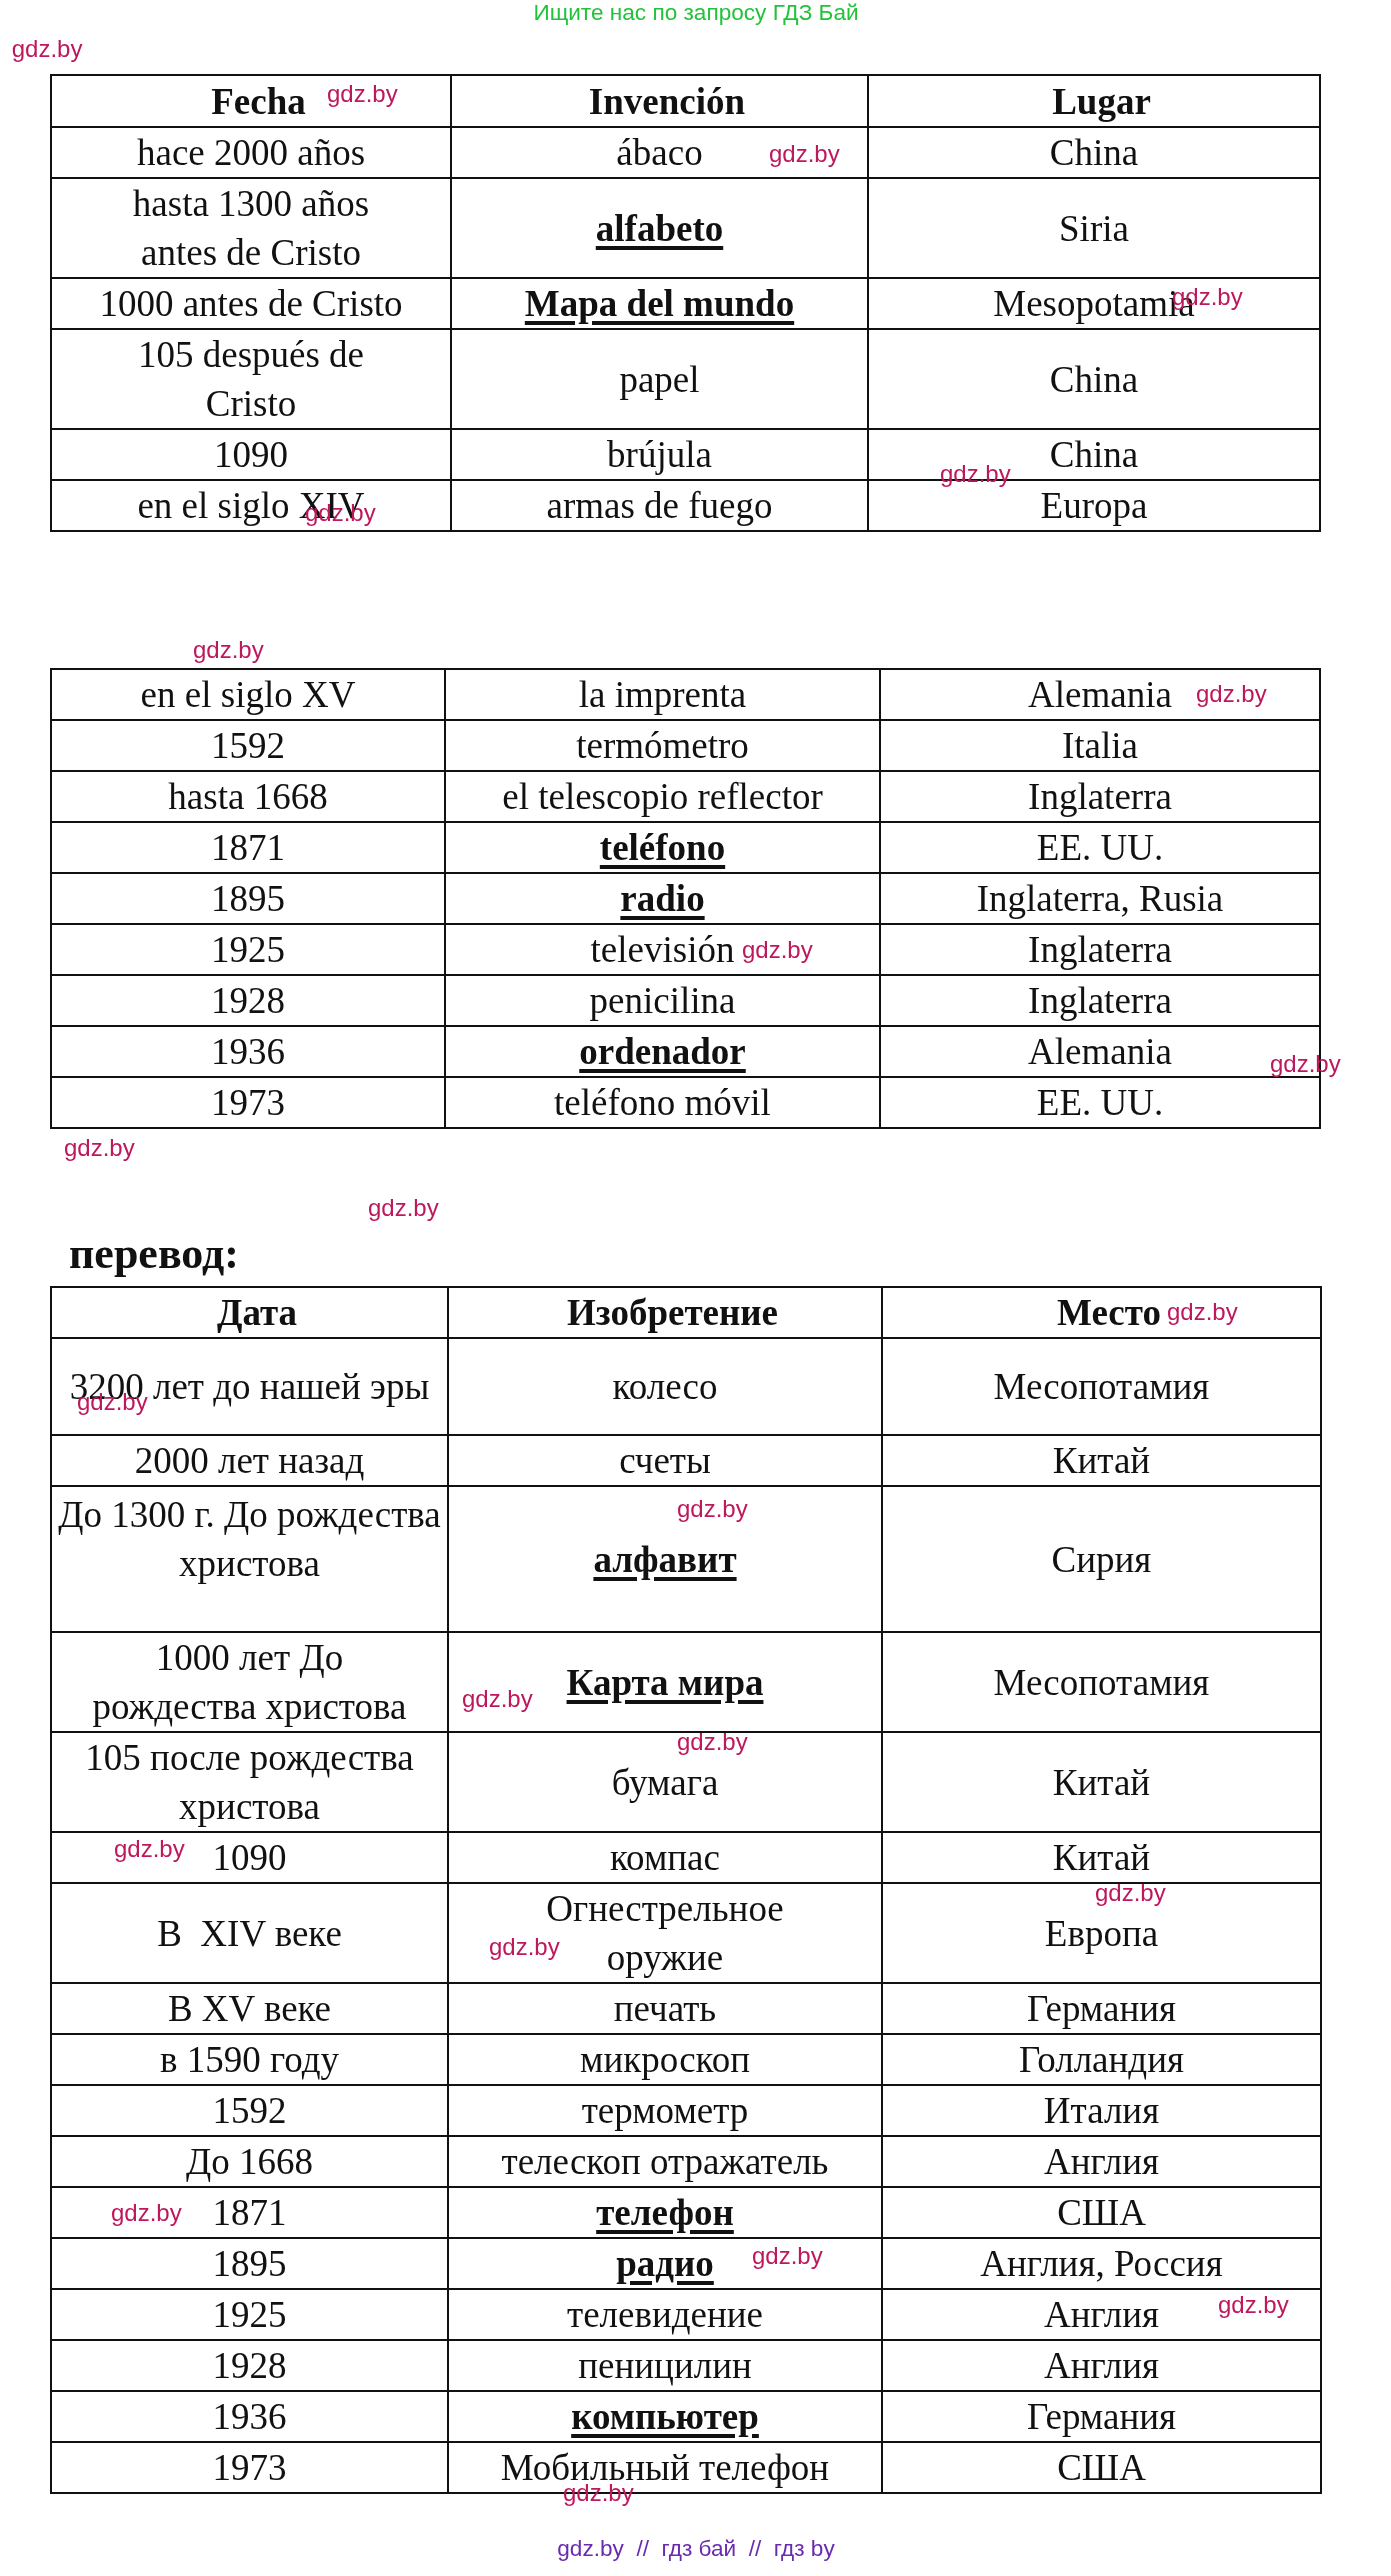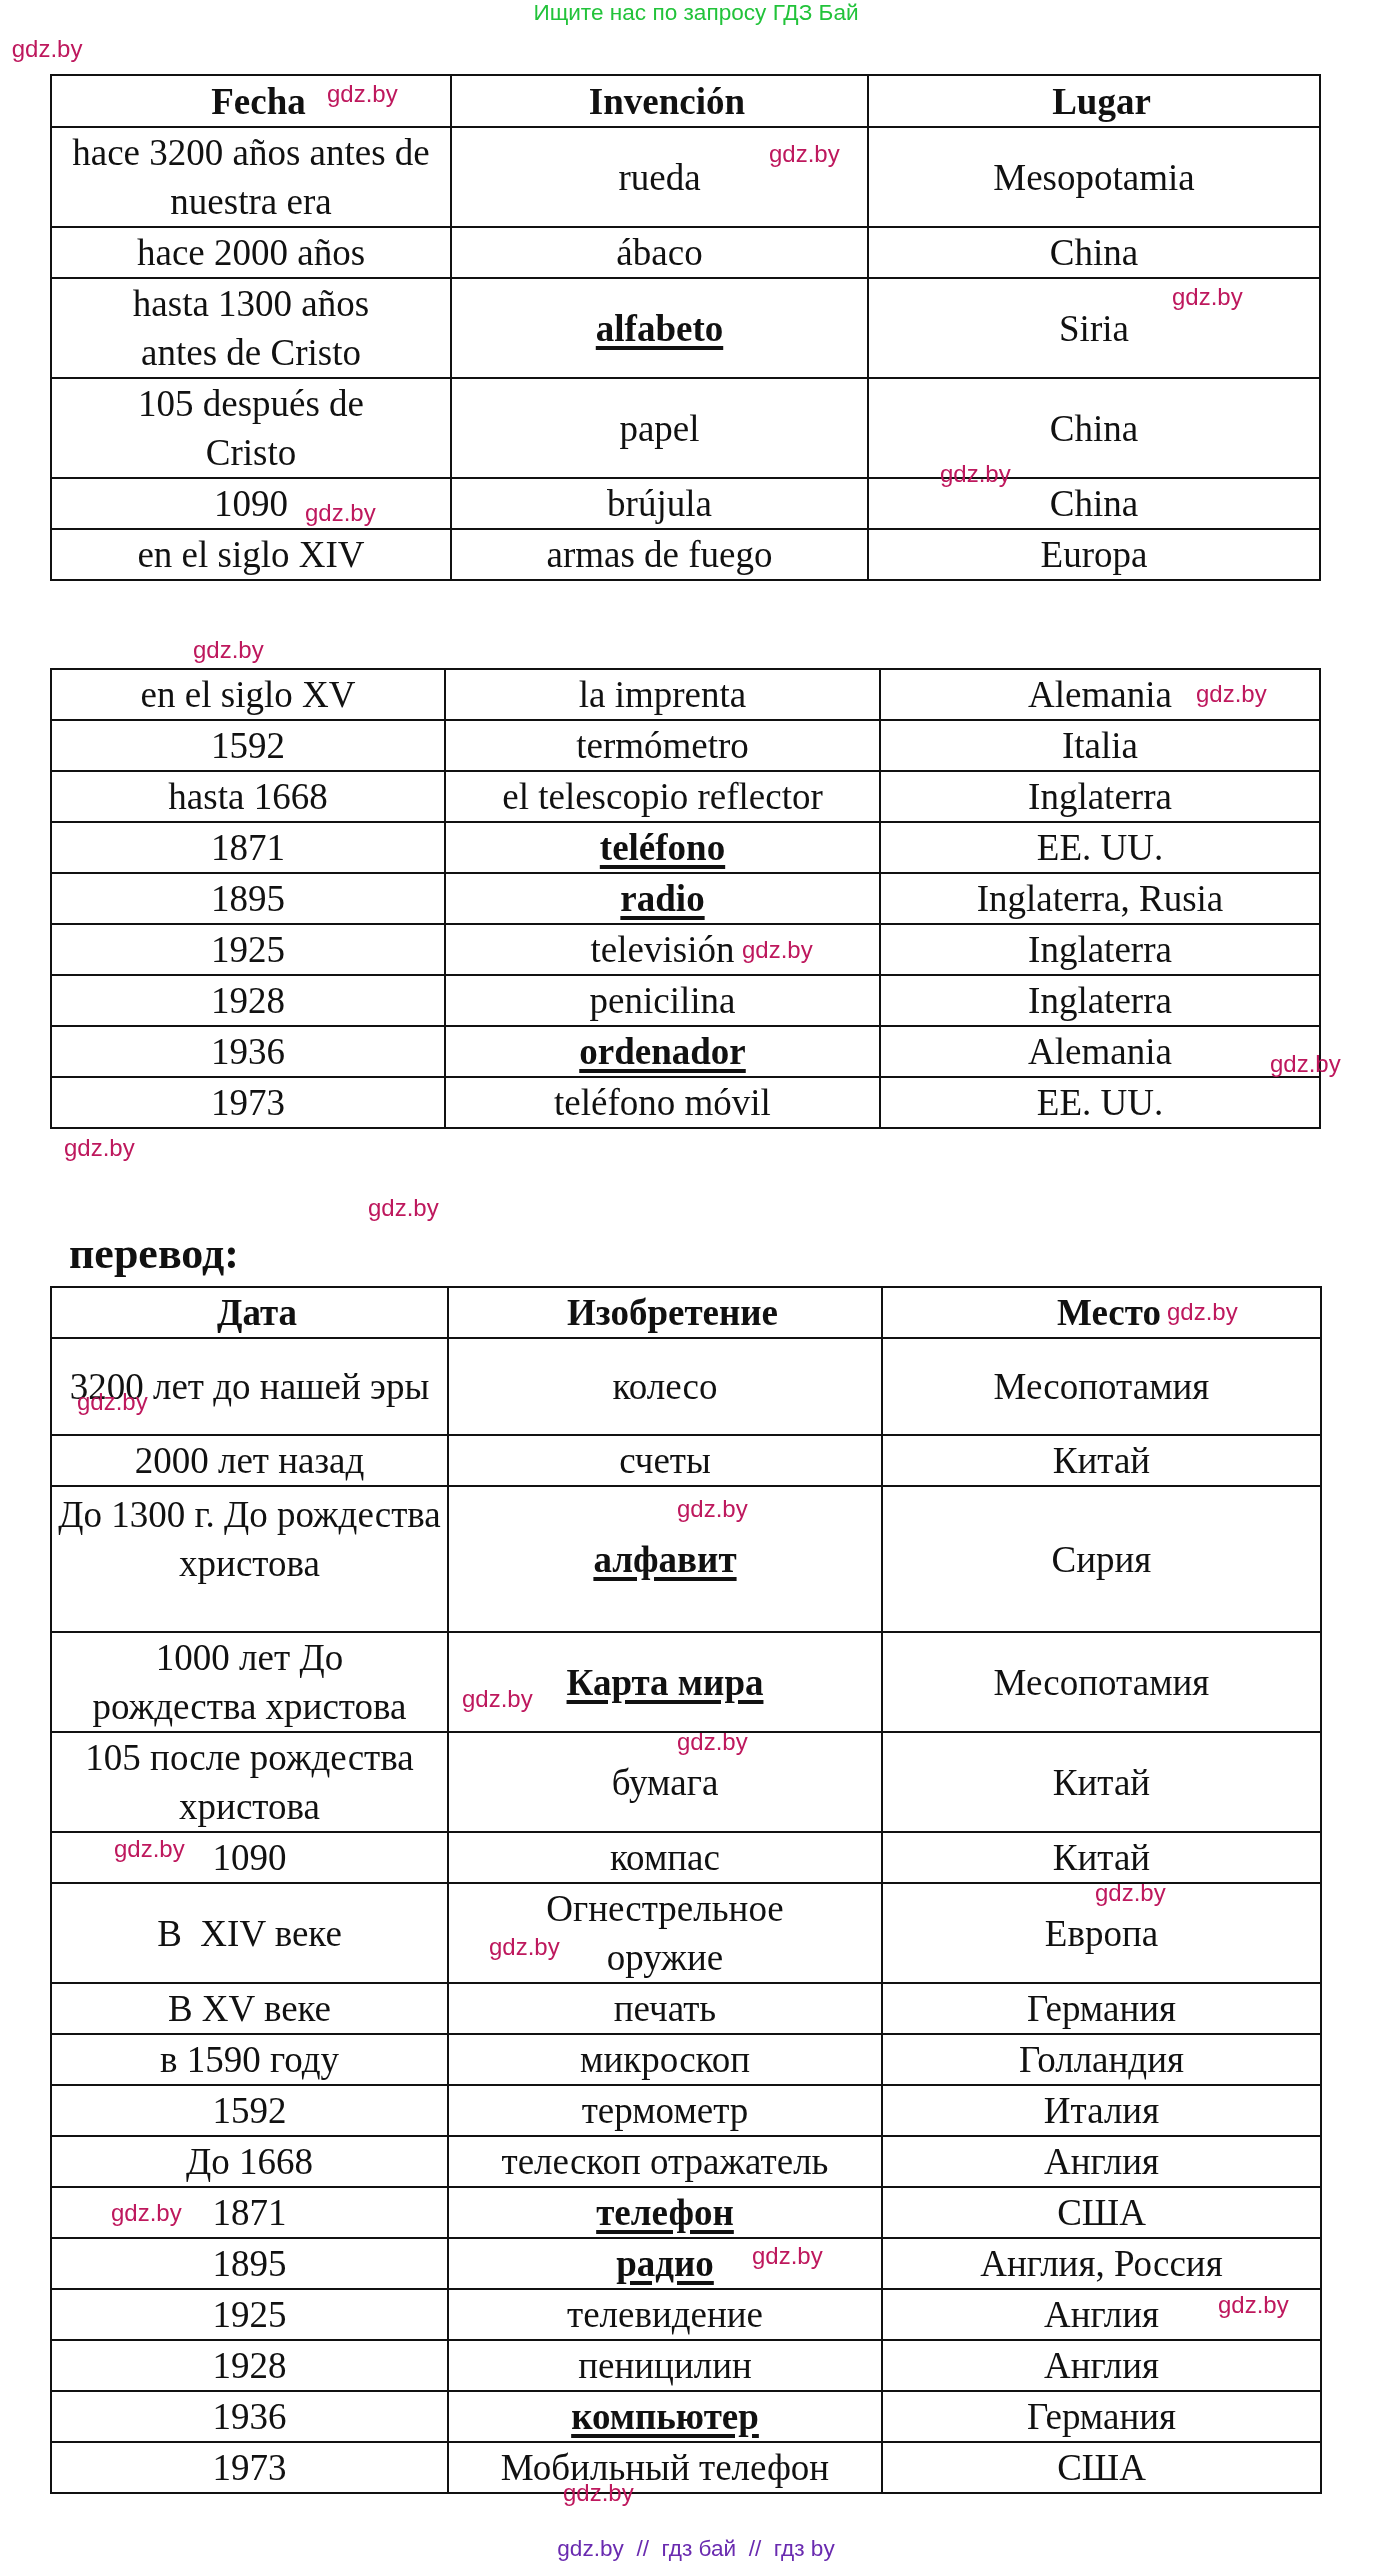--- a/index.html
+++ b/index.html
@@ -23,34 +23,34 @@
       <col style="width:400px">
       <col style="width:417px">
       <col style="width:452px">
     </colgroup>
   <tbody>
       <tr style="height:52px">
     <th>Fecha</th>
     <th>Invención</th>
     <th>Lugar</th>
   </tr>
-  <tr style="height:95px">
-    <td>hace 3200 años antes de nuestra era</td>
-    <td>rueda</td>
-    <td>Mesopotamia</td>
-  </tr>
   <tr style="height:50px">
     <td>hace 2000 años</td>
     <td>ábaco</td>
     <td>China</td>
   </tr>
   <tr style="height:99px">
     <td style="padding:0 50px">hasta 1300 años antes de Cristo</td>
     <td><span class="b">alfabeto</span></td>
     <td>Siria</td>
+  </tr>
+  <tr style="height:50px">
+    <td>1000 antes de Cristo</td>
+    <td><span class="b">Mapa del mundo</span></td>
+    <td>Mesopotamia</td>
   </tr>
   <tr style="height:99px">
     <td style="padding:0 67px">105 después de Cristo</td>
     <td>papel</td>
     <td>China</td>
   </tr>
   <tr style="height:50px">
     <td>1090</td>
     <td>brújula</td>
     <td>China</td>

